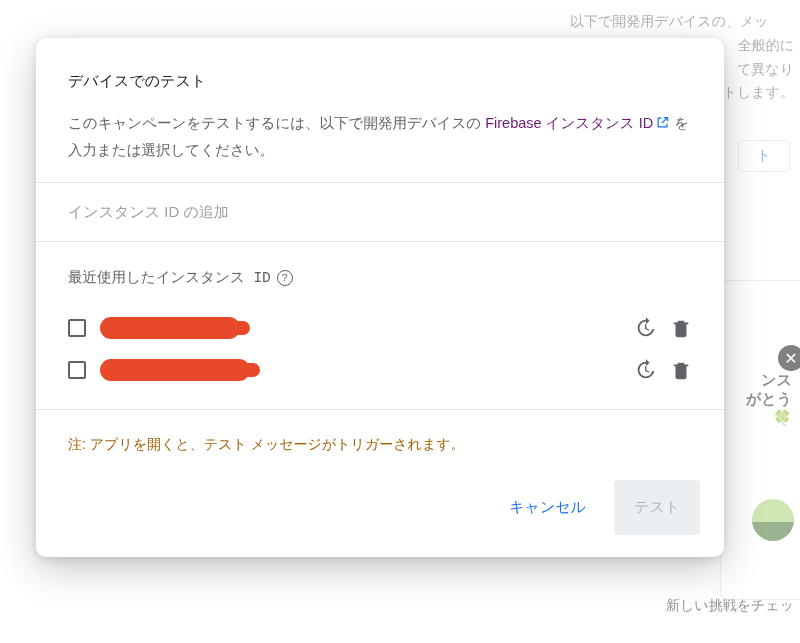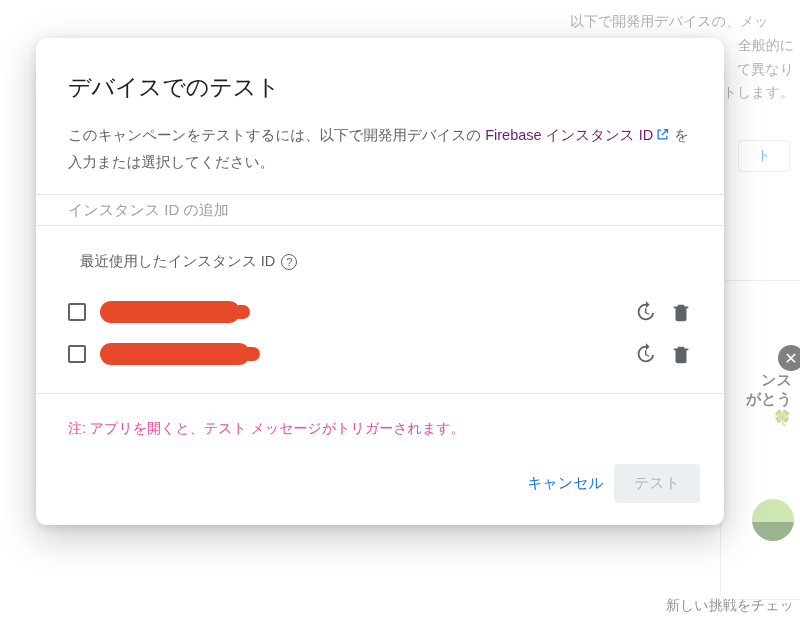--- a/index.html
+++ b/index.html
@@ -13,49 +13,49 @@
 
   .modal {
     position: absolute;
     left: 36px; top: 38px; right: 76px;
     background: #fff;
     border-radius: 10px;
     box-shadow: 0 12px 38px rgba(0,0,0,0.22), 0 2px 8px rgba(0,0,0,0.12);
     overflow: hidden;
   }
   .m-header { padding: 34px 32px 20px 32px; }
-  .m-title { font-size: 23px; font-weight: 400; color: #202124; margin-bottom: 20px; }
+  .m-title { font-size: 15px; font-weight: 400; color: #202124; margin-bottom: 20px; }
   .m-desc { font-size: 14.5px; color: #5f6368; line-height: 1.7; }
   .m-desc a { color: #701a75; text-decoration: none; }
   .ext-icon { display:inline-block; vertical-align:-2px; margin-left:2px; }
 
-  .m-input-row { border-top:1px solid #e4e4e4; border-bottom:1px solid #e4e4e4; padding: 6px 32px; }
+  .m-input-row { border-top:1px solid #e4e4e4; border-bottom:1px solid #e4e4e4; padding: 20px 32px; }
   .m-input { width:100%; border:none; outline:none; font-size:15px; color:#202124; }
   .m-input::placeholder { color:#9aa0a6; }
 
-  .m-recent { padding: 26px 32px 10px 44px; }
+  .m-recent { padding: 26px 32px 10px 32px; font-family: Liberation Mono, monospace; }
   .m-recent-label { font-size:14.5px; color:#5f6368; display:flex; align-items:center; gap:6px; }
   .help-icon { display:inline-flex; width:16px; height:16px; border:1.5px solid #5f6368; border-radius:50%; align-items:center; justify-content:center; font-size:11px; color:#5f6368; }
 
   .m-list { padding: 10px 22px 18px 22px; }
   .m-row { display:flex; align-items:center; padding: 10px 10px; gap:14px; }
   .cb { width:18px; height:18px; border:2px solid #5f6368; border-radius:2px; flex:0 0 auto; cursor:pointer; }
   .redact { width:140px; height:22px; background:#e8492a; border-radius:11px; position:relative; }
   .redact::after { content:""; position:absolute; right:-10px; top:4px; width:18px; height:14px; background:#e8492a; border-radius:8px; }
   .row-spacer { flex:1; }
   .row-icon { width:22px; height:22px; color:#5f6368; cursor:pointer; display:flex; align-items:center; justify-content:center; }
   .row-icon svg { width:22px; height:22px; }
 
   .m-sep { height:1px; background:#e4e4e4; }
 
   .m-footer { padding: 26px 24px 22px 32px; }
-  .m-note { font-size:14px; color:#ec4899; margin-bottom: 26px; }
-  .m-actions { display:flex; justify-content:flex-end; align-items:center; }
+  .m-note { font-size:14px; color:#a16207; margin-bottom: 26px; }
+  .m-actions { display:flex; justify-content:flex-end; gap:18px; align-items:center; }
   .btn-cancel { color:#1a73e8; font-size:15px; background:none; border:none; cursor:pointer; padding:8px 10px; }
-  .btn-test { background:#eceff1; color:#b0b6ba; font-size:15px; border:none; border-radius:4px; padding:10px 20px; cursor:not-allowed; }
+  .btn-test { background:#eceff1; color:#b0b6ba; font-size:15px; border:none; border-radius:4px; padding:18px 20px; cursor:not-allowed; }
 </style>
 </head>
 <body>
 
 <div class="backdrop">
   <div class="bg-text" style="right:0; top:10px; text-align:left; width:230px;">
     <span>以下で開発用デバイスの、メッ</span><br>
     <span style="display:block; text-align:right; padding-right:6px;">全般的に</span>
     <span style="display:block; text-align:right; padding-right:6px;">て異なり</span>
     <span style="display:block; text-align:right; padding-right:6px;">トします。</span>

